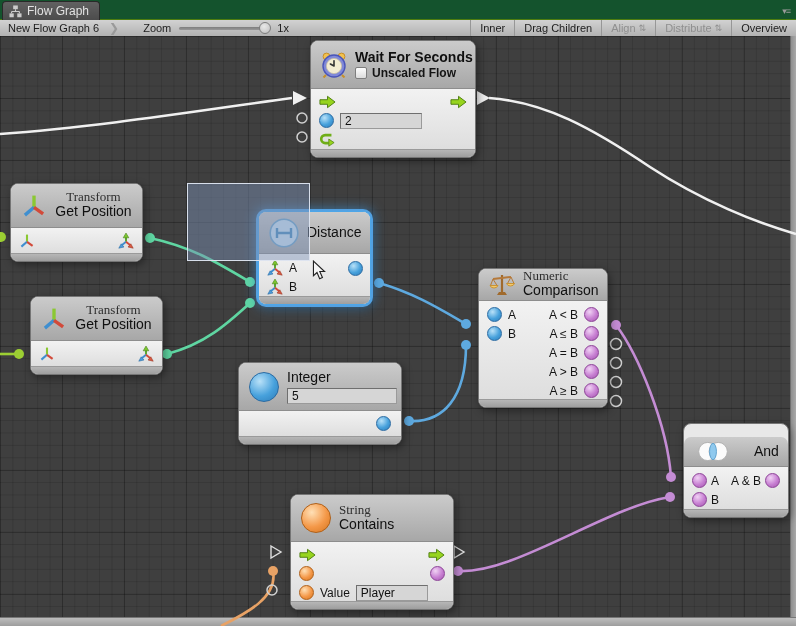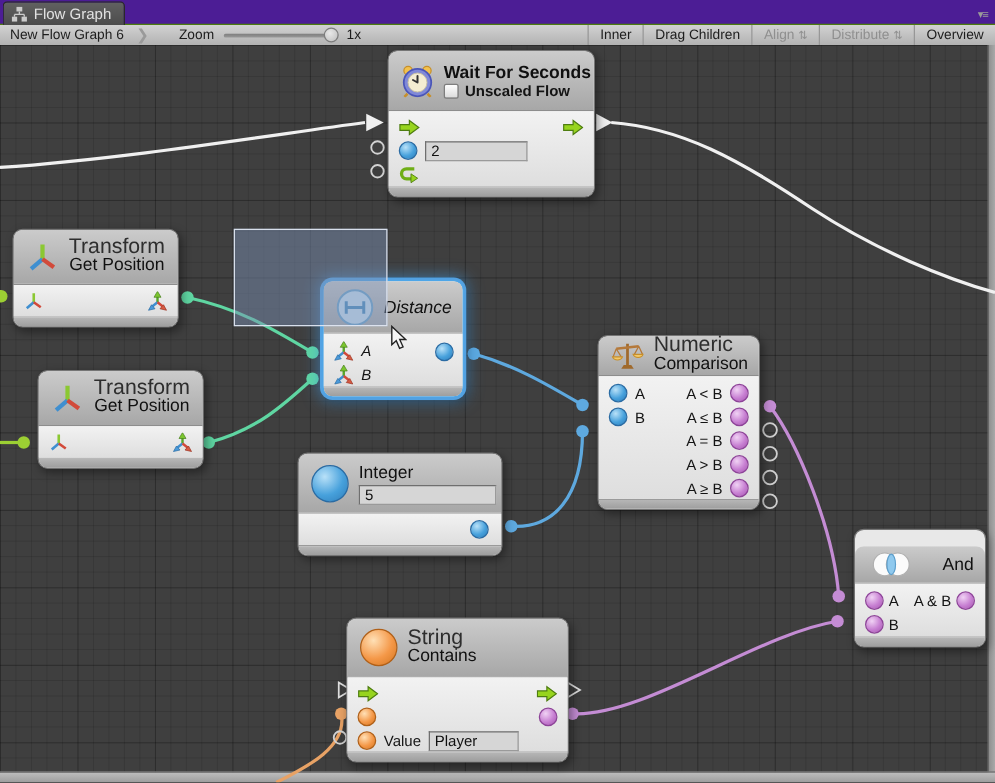--- a/index.html
+++ b/index.html
@@ -3,21 +3,21 @@
 <meta charset="utf-8">
 <style>
   html,body{margin:0;padding:0;}
   body{
     width:796px;height:626px;position:relative;overflow:hidden;
     font-family:"Liberation Sans","DejaVu Sans",sans-serif;
     background:#3f3f3f;
     -webkit-font-smoothing:antialiased;
   }
   
-  .tabbar{position:absolute;left:0;top:0;width:796px;height:19px;background:#4c1d95;border-bottom:5px solid #4d7c0f;}
+  .tabbar{position:absolute;left:0;top:0;width:796px;height:19px;background:#14532d;border-bottom:5px solid #4d7c0f;}
   .tab{position:absolute;left:2px;top:1px;height:18px;padding:0 10px 0 6px;display:flex;align-items:center;gap:5px;
        background:linear-gradient(#616161,#4c4c4c);border:1px solid #292929;border-bottom:none;border-radius:4px 4px 0 0;
        color:#e2e2e2;font-size:12px;}
   .panel-menu{position:absolute;right:6px;top:6px;color:#9a9a9a;font-size:9px;letter-spacing:-1px;cursor:default;}
   .toolbar{position:absolute;left:0;top:20px;width:796px;height:16px;display:flex;align-items:stretch;
            background:linear-gradient(#d2d2d2,#b2b2b2);border-bottom:1px solid #8e8e8e;font-size:11px;color:#1d1d1d;}
   .tb-item{display:flex;align-items:center;padding:0 8px;white-space:nowrap;}
   .tb-btn{border-left:1px solid #979797;padding:0 9px;display:flex;align-items:center;gap:3px;}
   .tb-btn.disabled{color:#8f8f8f;}
   .tb-crumb{padding:0 6px 0 8px;}
@@ -39,21 +39,21 @@
   .right-strip{position:absolute;right:0;top:36px;width:5px;height:582px;background:linear-gradient(90deg,#8f8f8f,#a9a9a9);border-left:1px solid #6f6f6f;}
   .wires{position:absolute;left:0;top:0;width:796px;height:626px;z-index:1;pointer-events:none;}
   
   .node{position:absolute;z-index:2;border-radius:8px;border:1px solid #757575;box-sizing:border-box;
         box-shadow:2px 3px 8px rgba(0,0,0,.40);background:#e8e8e8;}
   .node.selected{z-index:3;border-color:#4da6e8;box-shadow:0 0 0 2px rgba(85,170,238,.9),0 0 12px 3px rgba(70,160,235,.55),2px 3px 8px rgba(0,0,0,.4);}
   .hdr{background:linear-gradient(#cbcbcb,#a7a7a7);border-radius:7px 7px 0 0;border-bottom:1px solid #8d8d8d;
        display:flex;align-items:center;gap:8px;padding:0 10px;box-sizing:border-box;}
   .hdr-col{display:flex;flex-direction:column;justify-content:center;}
   .hdr-col.centered{margin:0 auto;align-items:center;}
-  .cat{font-size:17px;color:#2e2e2e;line-height:12px;}
+  .cat{font-size:13px;color:#2e2e2e;line-height:12px;font-family:Liberation Serif, serif;}
   .title{font-size:14px;color:#101010;line-height:17px;white-space:nowrap;}
   .bod{position:relative;background:linear-gradient(#f2f2f2,#dedede);padding:3px 8px;box-sizing:border-box;}
   .ftr{height:7px;background:linear-gradient(#b6b6b6,#9e9e9e);border-top:1px solid #9a9a9a;border-radius:0 0 7px 7px;}
   .row{display:flex;align-items:center;gap:6px;height:19px;font-size:12px;color:#141414;}
   .push{margin-left:auto;}
   .ball{width:15px;height:15px;border-radius:50%;box-sizing:border-box;flex:0 0 auto;}
   .ball.blue{background:radial-gradient(circle at 35% 30%,#b9e1f8,#47a1dc 55%,#2e7cb8);border:1px solid #2a6ba3;}
   .ball.purple{background:radial-gradient(circle at 35% 30%,#f0d2f4,#c77fd2 55%,#a457ae);border:1px solid #8d4398;}
   .ball.orange{background:radial-gradient(circle at 35% 30%,#ffe0b6,#f49848 55%,#d4751f);border:1px solid #b06018;}
   .ball.big{width:30px;height:30px;}
@@ -321,21 +321,21 @@
           <use href="#sym-gizmo"></use>
         </svg>
       <svg class="gizsm push">
           <use href="#sym-position"></use>
         </svg>
     </div>
   </div>
   <div class="ftr"></div>
 </div>
 
-<div class="node selected" style="left:258px;top:224px;width:113px;font-style:italic;">
+<div class="node selected" style="left:258px;top:211px;width:113px;">
   <div class="hdr" style="height:42px;">
     <svg class="icon30">
         <use href="#sym-distance"></use>
       </svg>
     <div class="title">Distance</div>
   </div>
   <div class="bod" style="height:42px;padding-top:4px;">
     <div class="row">
       <svg class="gizsm">
           <use href="#sym-position"></use>
@@ -423,21 +423,21 @@
       <span class="ball purple"></span>
     </div>
     <div class="row" style="gap:4px;">
       <span class="ball purple"></span>
       <span>B</span>
     </div>
   </div>
   <div class="ftr"></div>
 </div>
 
-<div class="node" style="left:277px;top:494px;width:178px;">
+<div class="node" style="left:290px;top:494px;width:164px;">
   <div class="hdr" style="height:47px;">
     <span class="ball orange big"></span>
     <div class="hdr-col">
       <div class="cat">String</div>
       <div class="title">Contains</div>
     </div>
   </div>
   <div class="bod" style="height:59px;">
     <div class="row">
       <svg class="flowic">

